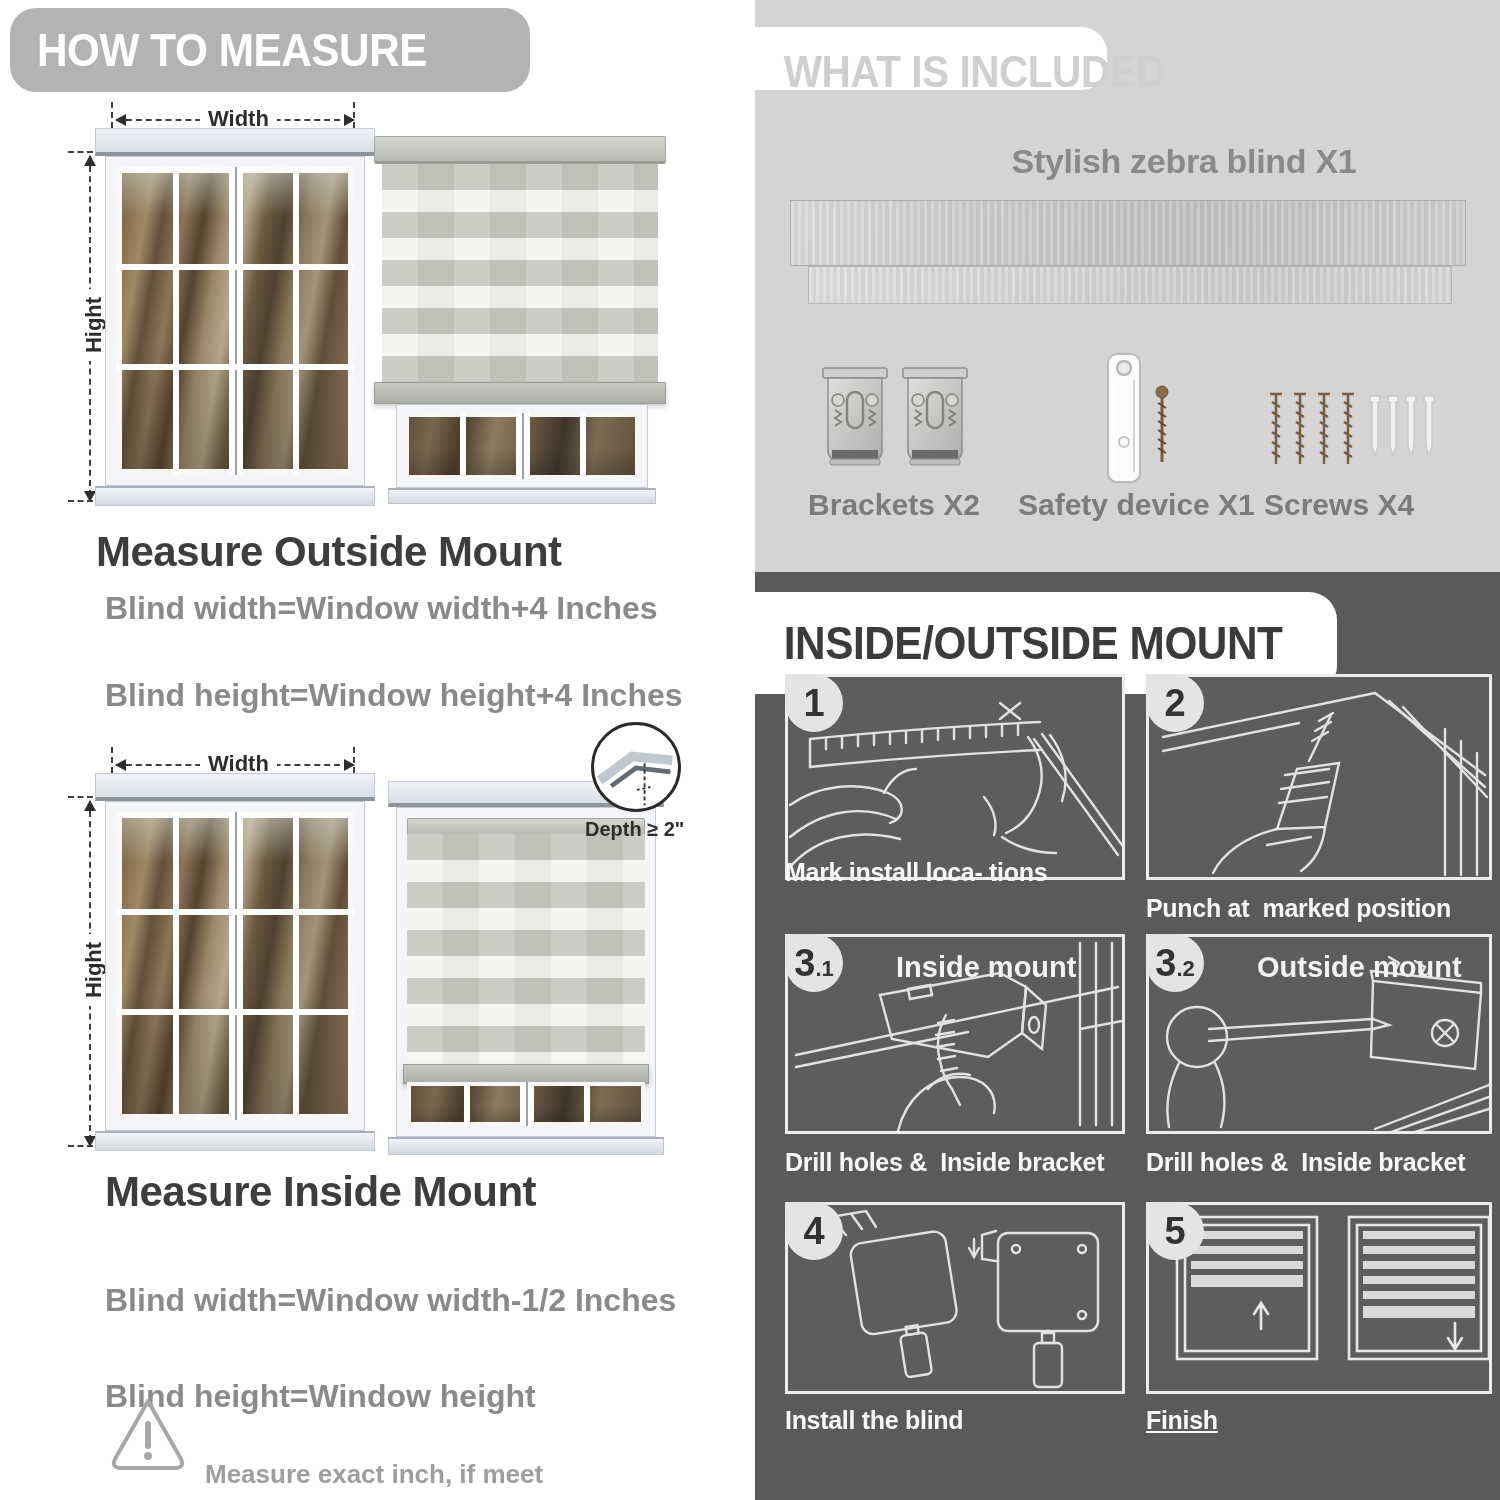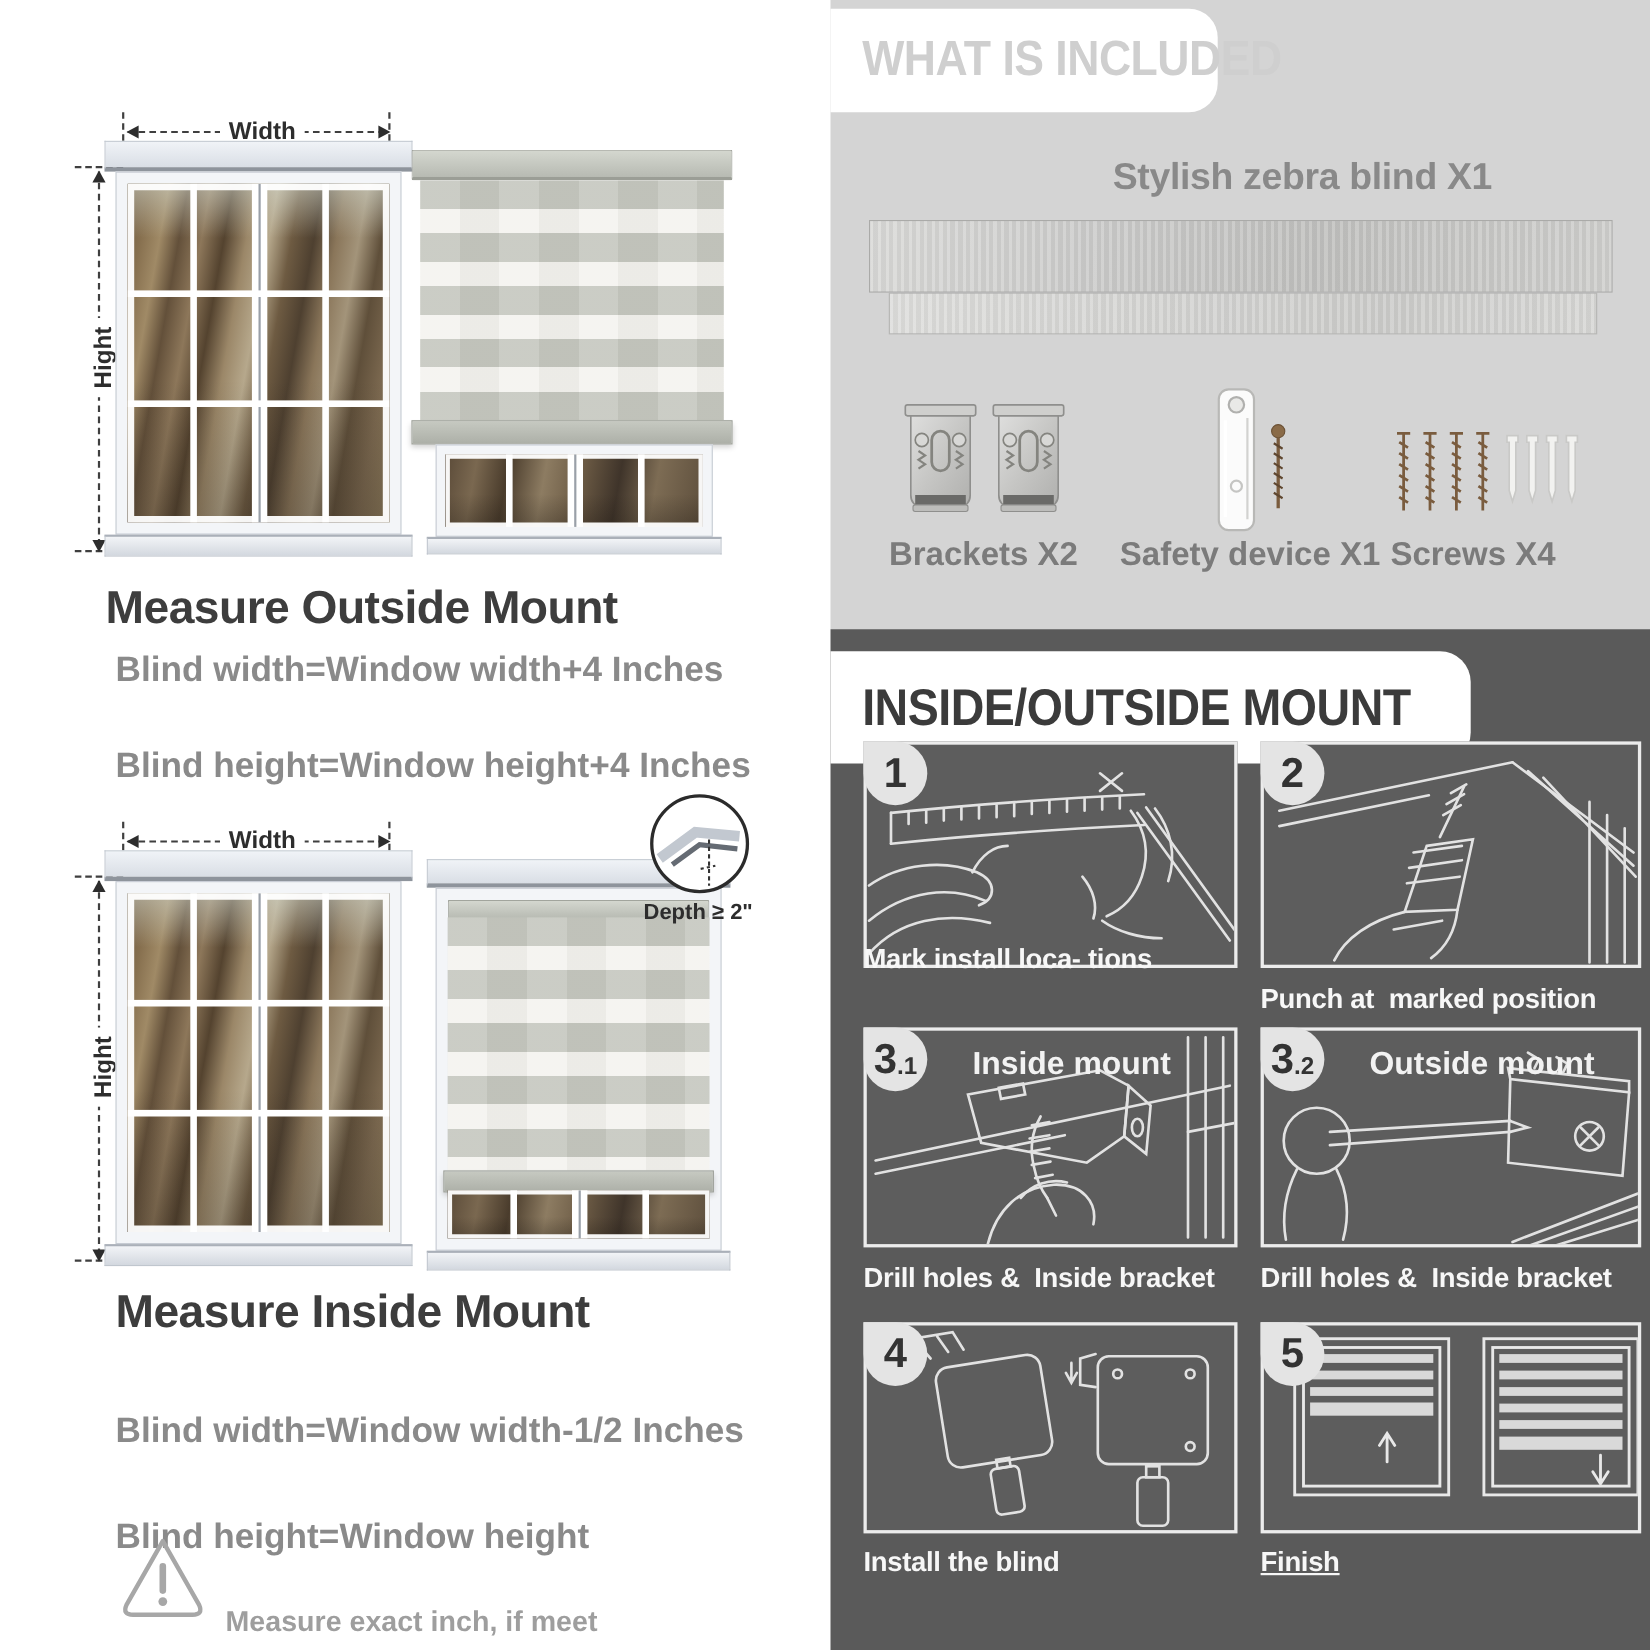--- a/index.html
+++ b/index.html
@@ -4,21 +4,21 @@
 <style>
   html,body{margin:0;padding:0;background:#fff;}
   #stage{position:relative;width:1500px;height:1500px;background:#ffffff;overflow:hidden;
          font-family:"Liberation Sans", sans-serif;}
   .abs{position:absolute;box-sizing:border-box;}
 
   
   .hdr-left{left:10px;top:8px;width:520px;height:84px;background:#b3b3b3;border-radius:26px;}
   .hdr-left span{display:inline-block;line-height:84px;padding-left:30px;color:#ffffff;
        font-size:47px;font-weight:bold;letter-spacing:-.5px;transform:scaleX(.9);transform-origin:left center;white-space:nowrap;}
-  .hdr-included{left:755px;top:8px;width:352px;height:94px;background:#ffffff;border-radius:0 26px 26px 0;}
+  .hdr-included{left:755px;top:27px;width:352px;height:63px;background:#ffffff;border-radius:0 26px 26px 0;}
   .hdr-included span{display:inline-block;line-height:90px;padding-left:32px;color:#cfcfcf;
        font-size:45px;font-weight:bold;letter-spacing:-.5px;transform:scaleX(.9);transform-origin:left center;white-space:nowrap;}
   .hdr-mount{left:755px;top:592px;width:582px;height:102px;background:#ffffff;border-radius:0 28px 28px 0;}
   .hdr-mount span{display:inline-block;line-height:102px;padding-left:32px;color:#3b3b3b;
        font-size:47px;font-weight:bold;letter-spacing:-.5px;transform:scaleX(.9);transform-origin:left center;white-space:nowrap;}
 
   
   .sec-title{font-size:42px;font-weight:bold;color:#3d3d3d;letter-spacing:-.5px;white-space:nowrap;}
   .sec-line{font-size:32px;font-weight:bold;color:#8a8a8a;white-space:nowrap;}
   .warn-text{font-size:26px;font-weight:bold;color:#9e9e9e;line-height:37px;white-space:pre-wrap;}
@@ -68,34 +68,37 @@
   .prod-rail::after{content:"";position:absolute;inset:0;
       background:repeating-linear-gradient(90deg,rgba(255,255,255,.16) 0 3px,rgba(0,0,0,.03) 3px 7px);}
   .item-label{font-size:30px;font-weight:bold;color:#7b7b7b;text-align:center;white-space:nowrap;}
 
   
   .panel{border:3px solid #ececec;background:#5d5d5d;}
   .badge{position:absolute;left:-3px;top:-3px;width:58px;height:58px;background:#e4e4e4;
       border-radius:0 50% 50% 50%;color:#333;font-weight:bold;font-size:38px;
       display:flex;align-items:center;justify-content:center;}
   .badge .sub{font-size:22px;margin-top:12px;}
-  .inner-label{position:absolute;left:96px;top:14px;font-size:29px;font-weight:bold;color:#f2f2f2;white-space:nowrap;}
+  .inner-label{position:absolute;left:108px;top:14px;font-size:29px;font-weight:bold;color:#f2f2f2;white-space:nowrap;}
   .caption{font-size:25px;font-weight:bold;color:#f7f7f7;letter-spacing:-.3px;white-space:pre-wrap;}
   .art{position:absolute;inset:0;width:100%;height:100%;}
 
   
   .depth-circle{left:591px;top:722px;width:90px;height:90px;border-radius:50%;background:#fff;
       border:3px solid #2b2b2b;z-index:5;overflow:hidden;}
   .depth-label{left:585px;top:818px;width:150px;font-size:20px;font-weight:bold;color:#2d2d2d;white-space:nowrap;}
 </style>
 </head>
 <body>
 
 <div id="stage">
 
+  <div class="abs hdr-left">
+    <span>HOW TO MEASURE</span>
+  </div>
 
   <div class="abs dash-v" style="left:111px;top:102px;height:36px;"></div>
   <div class="abs dash-v" style="left:353px;top:102px;height:36px;"></div>
   <div class="abs dash-h" style="left:116px;top:119px;width:234px;"></div>
   <div class="abs ah left" style="left:109px;top:114px;"></div>
   <div class="abs ah right" style="left:344px;top:114px;"></div>
   <div class="abs mlabel" style="left:200px;top:106px;">Width</div>
 
   <div class="abs dash-h" style="left:68px;top:151px;width:44px;"></div>
   <div class="abs dash-h" style="left:68px;top:500px;width:44px;"></div>

